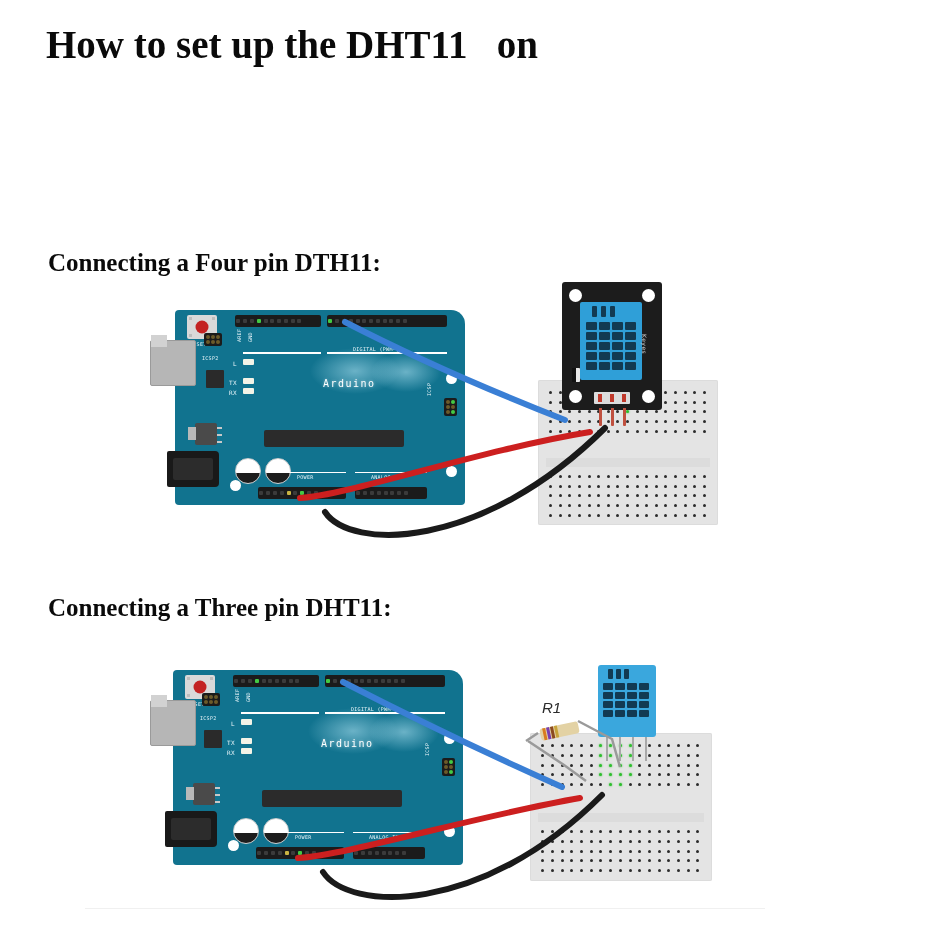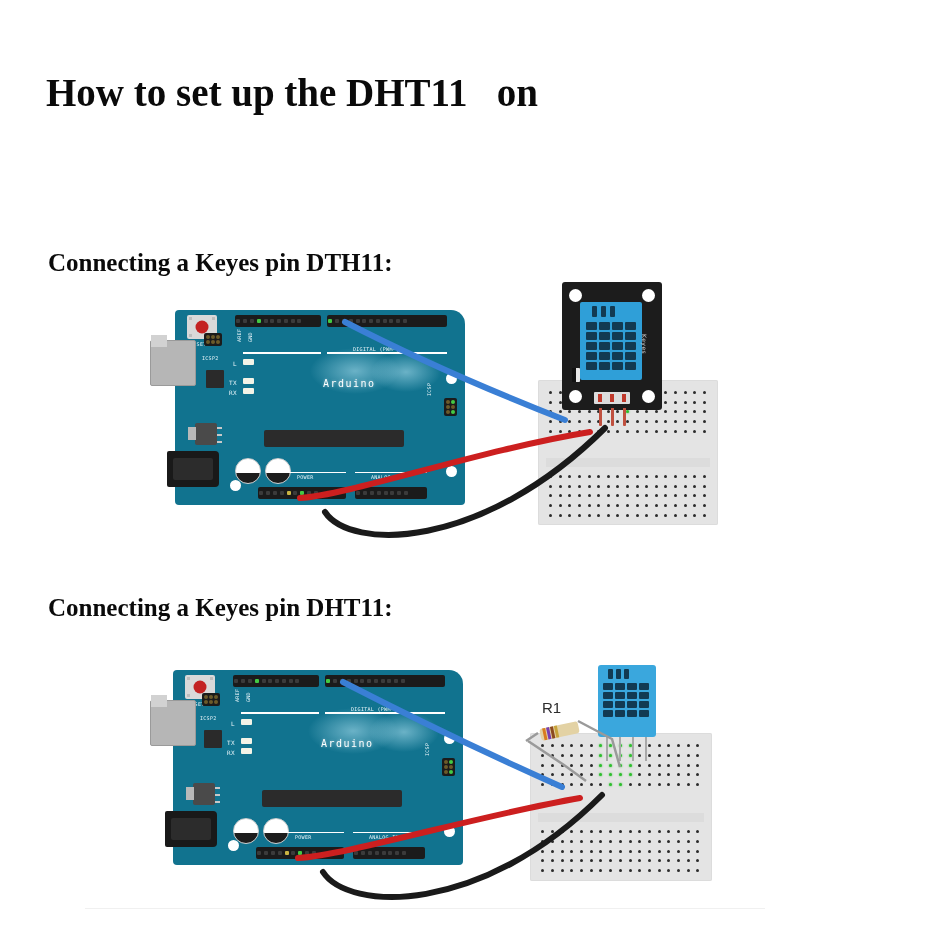--- a/index.html
+++ b/index.html
@@ -11,21 +11,21 @@
     position:relative;
     overflow:hidden;
   }
   .page{position:absolute;inset:0;}
 
   
   .title{
     position:absolute;left:46px;top:22px;
     font-family:"Liberation Serif", serif;
     font-weight:bold;font-size:39px;color:#0a0a0a;
-    letter-spacing:0px;white-space:pre;margin-top:48px;
+    letter-spacing:0px;white-space:pre;
   }
   .para{
     position:absolute;left:85px;top:100px;width:800px;
     font-family:"Liberation Serif", serif;
     font-size:25px;color:#131313;line-height:50px;
   }
   .sechead{
     position:absolute;left:48px;
     font-family:"Liberation Serif", serif;
     font-weight:bold;font-size:25px;color:#0a0a0a;
@@ -163,34 +163,35 @@
 
   
   .resbody{
     position:absolute;background:#e3d2a4;border-radius:3px;
     display:flex;align-items:center;gap:1px;padding-left:3px;
   }
   .resbody b{display:block;width:3px;height:100%;}
   .rlabel{
     position:absolute;color:#2b2b2b;font-family:"Liberation Sans", sans-serif;
     font-size:15px;
+    font-style:italic;
   }
 
   
   svg.wires{position:absolute;left:0;top:0;overflow:visible;pointer-events:none;}
 </style>
 </head>
 <body>
 
 <div class="page">
 
   <div class="title"><span>How to set up the DHT11</span><span>&nbsp;&nbsp; </span><span>on</span></div>
 
 
-  <div class="sechead" id="sec1">Connecting a Keyes pin DTH11:</div>
+  <div class="sechead" id="sec1">Connecting a Four pin DTH11:</div>
 
   <div class="figure" id="fig1" style="left:150px;top:280px;width:600px;height:280px;">
 
     <div class="bboard" style="left:388px;top:100px;width:180px;height:145px;">
       <div class="bb-holes" id="bb1-top" style="left: 8px; top: 8px; grid-template-columns: repeat(17, 9.6px); grid-auto-rows: 9.6px;">
           <i></i>
           <i></i>
           <i></i>
           <i></i>
           <i></i>
@@ -540,21 +541,21 @@
       <div class="usb-lip" style="left:0px;top:-6px;width:16px;height:12px;"></div>
     </div>
 
     <svg class="wires" width="600" height="280">
       <path d="M195,42 C230,60 300,95 415,140" stroke="#3a7fd5" stroke-width="6" fill="none" stroke-linecap="round"></path>
       <path d="M150,218 C200,215 330,170 440,152" stroke="#cc1f1f" stroke-width="6" fill="none" stroke-linecap="round"></path>
       <path d="M175,232 C200,270 330,272 455,148" stroke="#1a1a1a" stroke-width="6" fill="none" stroke-linecap="round"></path>
     </svg>
   </div>
 
-  <div class="sechead" id="sec2">Connecting a Keyes pin DHT11:</div>
+  <div class="sechead" id="sec2">Connecting a Three pin DHT11:</div>
 
   <div class="figure" id="fig2" style="left:150px;top:655px;width:600px;height:270px;">
 
     <div class="bboard" style="left:380px;top:78px;width:182px;height:148px;">
       <div class="bb-holes" id="bb2-top" style="left: 8px; top: 8px; grid-template-columns: repeat(17, 9.7px); grid-auto-rows: 9.7px;">
           <i></i>
           <i></i>
           <i></i>
           <i></i>
           <i></i>

